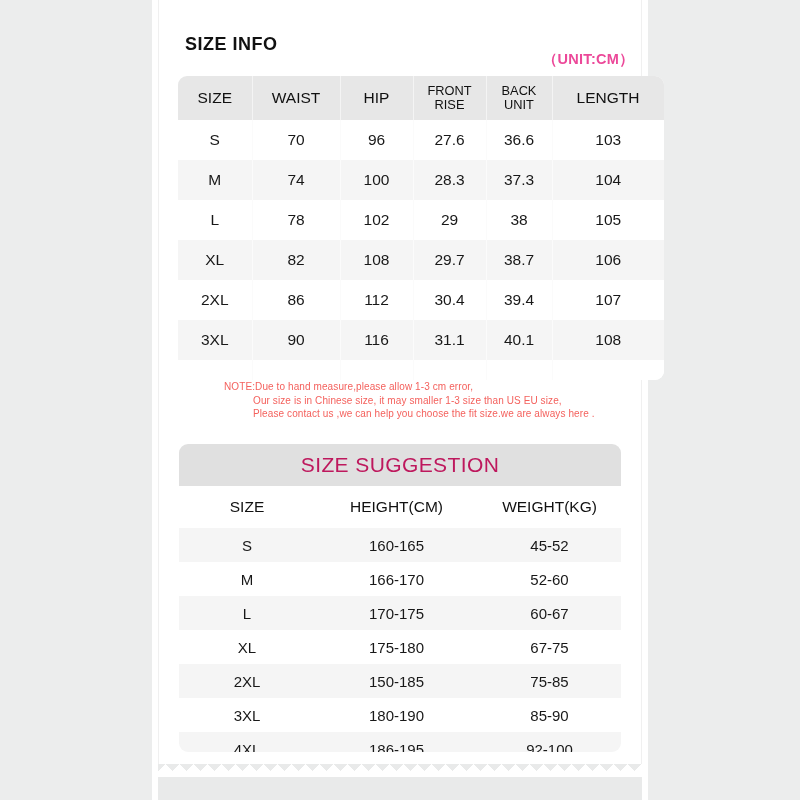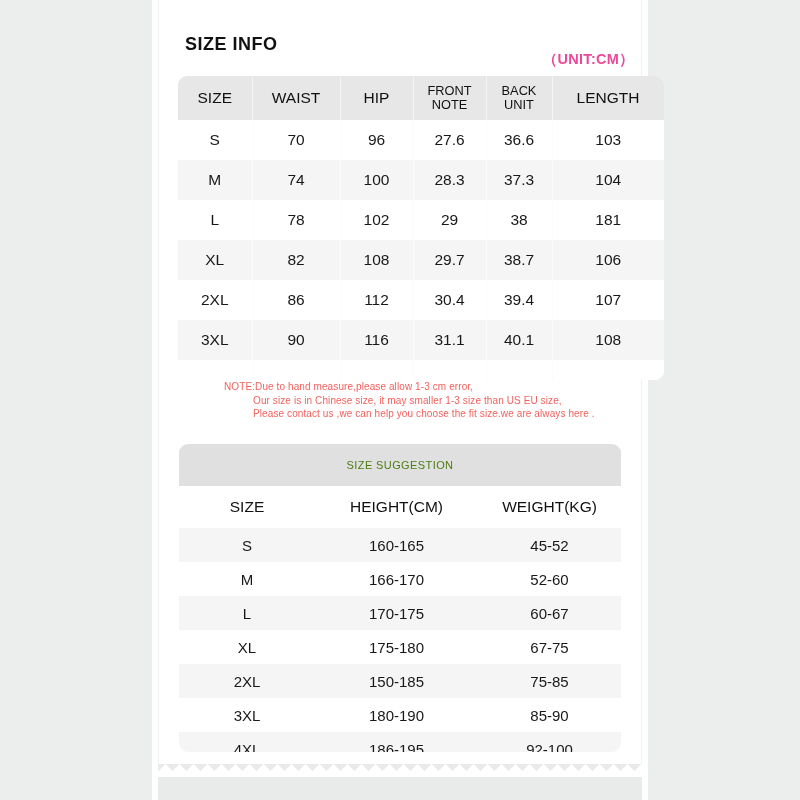--- a/index.html
+++ b/index.html
@@ -192,22 +192,22 @@
     left: 27px;
     top: 444px;
     width: 442px;
     height: 308px;
     border-radius: 9px;
     box-shadow: 0 0 0 0 rgba(0,0,0,0);
   }
   #suggest-table .banner {
     background: #e0e0e0;
     height: 40px;
-    font-size: 11px;
-    color: #4d7c0f;
+    font-size: 21px;
+    color: #be185d;
     letter-spacing: 0.4px;
     border-right: none;
   }
   #suggest-table th.col-head {
     background: #ffffff;
     height: 40px;
     font-size: 15.5px;
     color: #111111;
     border-right: none;
   }
@@ -251,21 +251,21 @@
             <col class="c-back">
             <col class="c-length">
         </colgroup>
         <thead>
           <tr>
             <th><span>SIZE</span></th>
             <th><span>WAIST</span></th>
             <th><span>HIP</span></th>
             <th>
               <span class="two-line">FRONT</span>
-              <span class="two-line">NOTE</span>
+              <span class="two-line">RISE</span>
             </th>
             <th>
               <span class="two-line">BACK</span>
               <span class="two-line">UNIT</span>
             </th>
             <th><span>LENGTH</span></th>
           </tr>
         </thead>
         <tbody id="size-info-body">
             <tr>
@@ -283,21 +283,21 @@
               <td>28.3</td>
               <td>37.3</td>
               <td>104</td>
             </tr>
             <tr>
               <td>L</td>
               <td>78</td>
               <td>102</td>
               <td>29</td>
               <td>38</td>
-              <td>181</td>
+              <td>105</td>
             </tr>
             <tr>
               <td>XL</td>
               <td>82</td>
               <td>108</td>
               <td>29.7</td>
               <td>38.7</td>
               <td>106</td>
             </tr>
             <tr>

